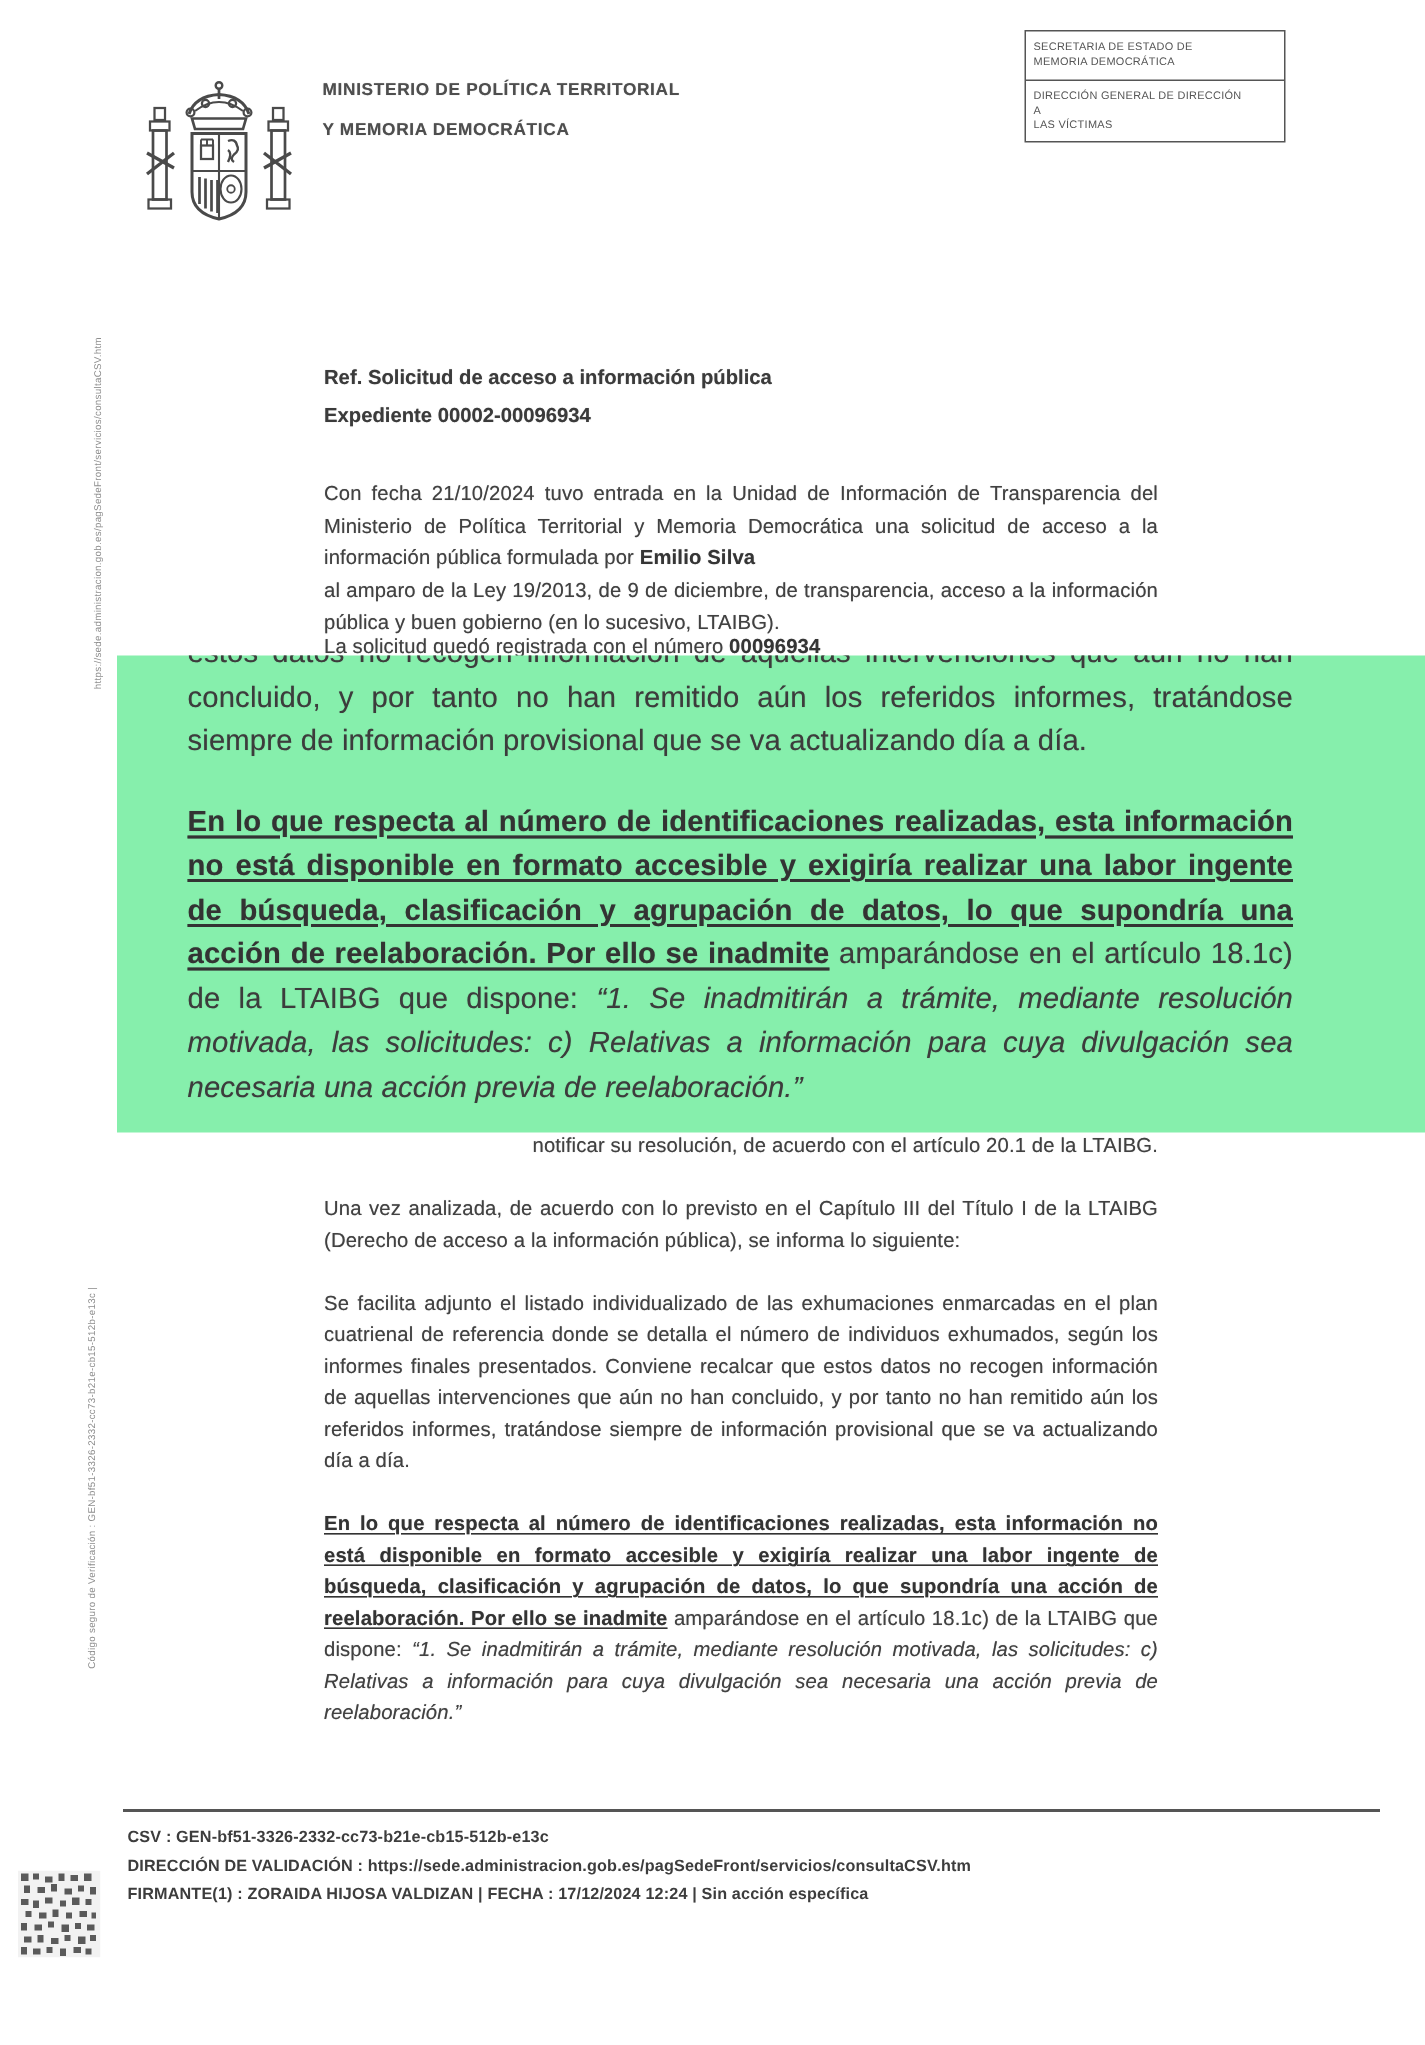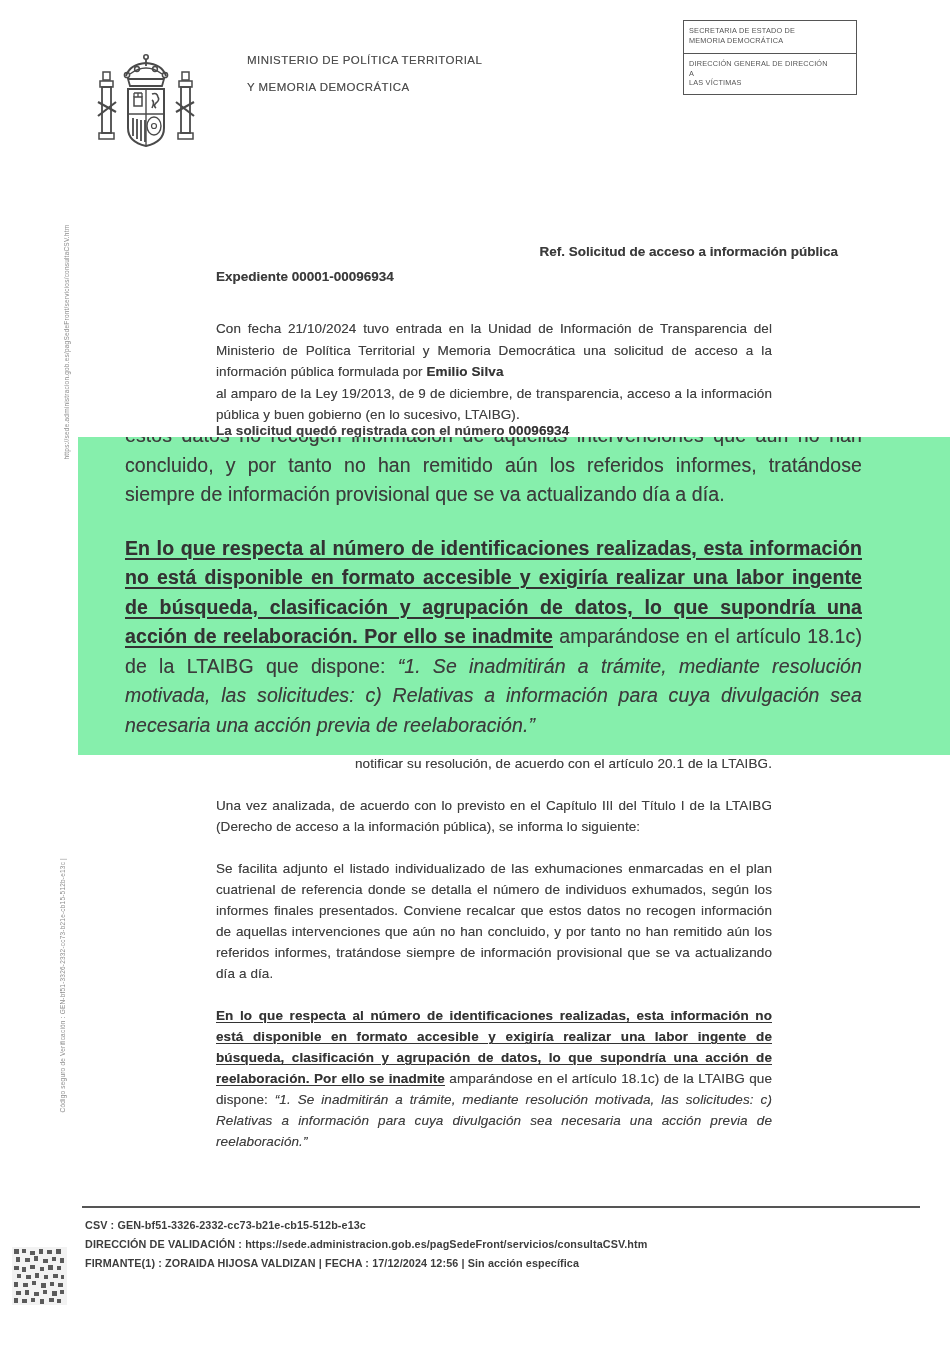--- a/index.html
+++ b/index.html
@@ -3,40 +3,40 @@
 <meta charset="utf-8">
 <style>
   html,body{margin:0;padding:0;background:#ffffff;}
   .page{
     position:relative;width:950px;height:1363px;background:#ffffff;overflow:hidden;
     font-family:"Liberation Sans", sans-serif;color:#3d3d3d;
   }
   .blur{text-shadow:0 0 0.5px rgba(70,70,70,.55);}
   
   .arms{position:absolute;left:94px;top:50px;width:104px;height:106px;}
-  .ministry{position:absolute;left:215px;top:47px;font-size:11.5px;font-weight:normal;
-    letter-spacing:.45px;color:#4e4e4e;line-height:27px;white-space:nowrap;margin-left:32px;}
+  .ministry{position:absolute;left:215px;top:47px;font-size:11.5px;font-weight:bold;
+    letter-spacing:.45px;color:#4e4e4e;line-height:27px;white-space:nowrap;}
   .officebox{position:absolute;left:683px;top:20px;width:172px;border:1.5px solid #555;
     font-size:7.3px;color:#555;letter-spacing:.2px;line-height:9.5px;}
   .officebox .cell1{border-bottom:1.5px solid #555;padding:5px 5px 8px 5px;}
   .officebox .cell2{padding:5px 5px 6px 5px;}
   .officebox div span{display:block;}
   
   .vstrip{position:absolute;font-size:6.5px;color:#8d8d8d;white-space:nowrap;
     transform:rotate(-90deg);letter-spacing:.2px;}
   .vstrip.top{width:312px;left:-90px;top:300px;}
   .vstrip.bottom{width:366px;left:-121px;top:926px;}
   
-  .refline{position:absolute;left:216px;top:244px;width:622px;text-align:right;
+  .refline{position:absolute;left:216px;top:244px;width:622px;text-align:left;
     font-weight:bold;font-size:13.5px;color:#3b3b3b;}
   .expediente{position:absolute;left:216px;top:269px;font-weight:bold;font-size:13.5px;color:#3b3b3b;}
   
   .p1{position:absolute;left:216px;top:318px;width:556px;font-size:13.5px;
     line-height:21.5px;text-align:justify;letter-spacing:.1px;color:#414141;}
-  .p2{position:absolute;left:216px;top:423px;font-size:13.5px;letter-spacing:.1px;color:#414141;white-space:nowrap;font-weight:bold;}
+  .p2{position:absolute;left:216px;top:423px;font-size:13.5px;letter-spacing:.1px;color:#414141;white-space:nowrap;}
   b{color:#353535;}
   
   .overlay{position:absolute;left:78px;top:437px;width:872px;height:318px;
     background:#86efac;overflow:hidden;}
   .overlay .inner{margin:-16px 0 0 47px;width:737px;font-size:19.5px;line-height:29.5px;
     text-align:justify;color:#3c3c3c;letter-spacing:.1px;}
   .overlay .clipped{text-align-last:justify;white-space:nowrap;}
   .ov-gap{height:24px;}
   .bu{font-weight:bold;text-decoration:underline;text-decoration-thickness:1.5px;
     text-underline-offset:3px;color:#333;}
@@ -111,21 +111,21 @@
       <span>DIRECCIÓN GENERAL DE DIRECCIÓN</span>
       <span>A</span>
       <span>LAS VÍCTIMAS</span>
     </div>
   </div>
 
   <div class="vstrip top">https://sede.administracion.gob.es/pagSedeFront/servicios/consultaCSV.htm</div>
   <div class="vstrip bottom">Código seguro de Verificación : GEN-bf51-3326-2332-cc73-b21e-cb15-512b-e13c |</div>
 
   <div class="refline blur">Ref. Solicitud de acceso a información pública</div>
-  <div class="expediente blur">Expediente 00001-00096934</div>
+  <div class="expediente blur">Expediente 00002-00096934</div>
 
   <div class="p1 blur">
     <span>Con fecha 21/10/2024 tuvo entrada en la Unidad de Información de Transparencia del Ministerio de Política Territorial y Memoria Democrática una solicitud de acceso a la información pública formulada por </span><b>Emilio Silva</b><br>
     <span>al amparo de la Ley 19/2013, de 9 de diciembre, de transparencia, acceso a la información pública y buen gobierno (en lo sucesivo, LTAIBG).</span>
   </div>
   <div class="p2 blur">
     <span>La solicitud quedó registrada con el número </span><b>00096934</b>
   </div>
 
   <div class="overlay">
@@ -145,21 +145,21 @@
     <p>Se facilita adjunto el listado individualizado de las exhumaciones enmarcadas en el plan cuatrienal de referencia donde se detalla el número de individuos exhumados, según los informes finales presentados. Conviene recalcar que estos datos no recogen información de aquellas intervenciones que aún no han concluido, y por tanto no han remitido aún los referidos informes, tratándose siempre de información provisional que se va actualizando día a día.</p>
     <p>
       <span class="bu">En lo que respecta al número de identificaciones realizadas, esta información no está disponible en formato accesible y exigiría realizar una labor ingente de búsqueda, clasificación y agrupación de datos, lo que supondría una acción de reelaboración. Por ello se inadmite</span><span> amparándose en el artículo 18.1c) de la LTAIBG que dispone: </span><span class="it">“1. Se inadmitirán a trámite, mediante resolución motivada, las solicitudes: c) Relativas a información para cuya divulgación sea necesaria una acción previa de reelaboración.”</span>
     </p>
   </div>
 
   <div class="rule"></div>
   <div class="footer">
     <div>CSV : GEN-bf51-3326-2332-cc73-b21e-cb15-512b-e13c</div>
     <div>DIRECCIÓN DE VALIDACIÓN : https://sede.administracion.gob.es/pagSedeFront/servicios/consultaCSV.htm</div>
-    <div>FIRMANTE(1) : ZORAIDA HIJOSA VALDIZAN | FECHA : 17/12/2024 12:56 | Sin acción específica</div>
+    <div>FIRMANTE(1) : ZORAIDA HIJOSA VALDIZAN | FECHA : 17/12/2024 12:24 | Sin acción específica</div>
   </div>
 
   <svg class="qr" viewBox="0 0 55 58">
     <rect width="55" height="58" fill="#f2f2f2"></rect>
     <g fill="#5a5a5a">
       <rect x="2" y="2" width="5" height="5"></rect>
         <rect x="10" y="2" width="4" height="4"></rect>
       <rect x="18" y="4" width="5" height="4"></rect>
         <rect x="27" y="2" width="4" height="5"></rect>
       <rect x="35" y="3" width="5" height="4"></rect>

